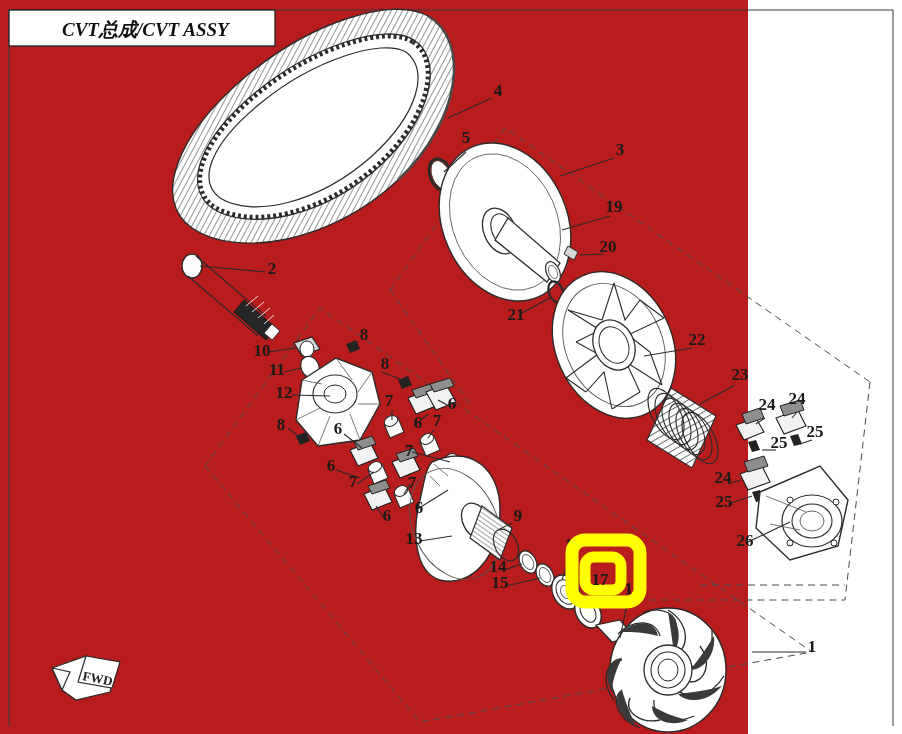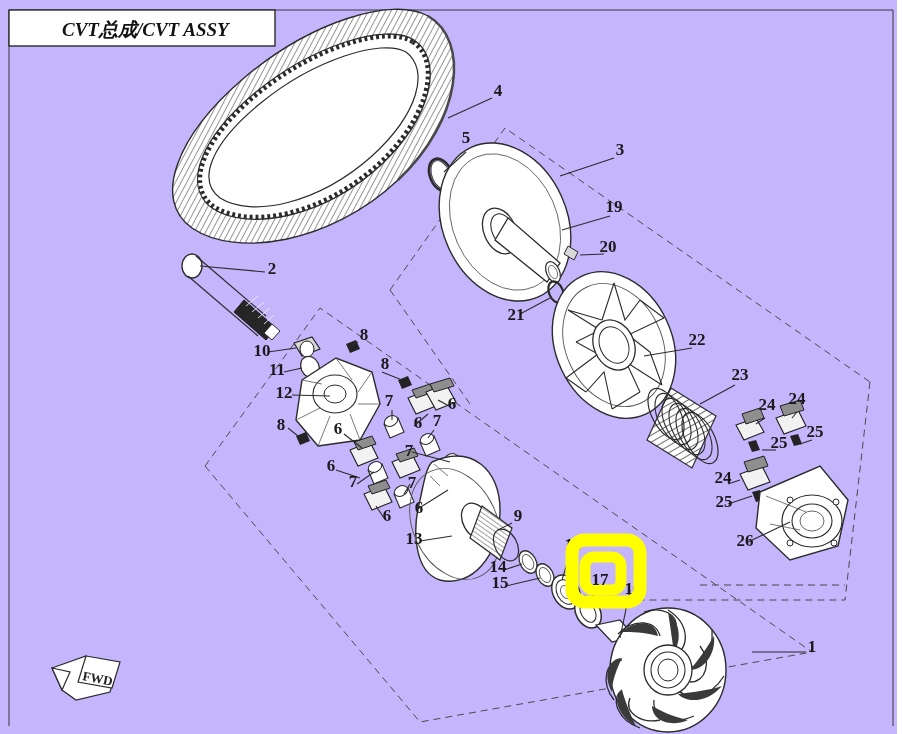--- a/index.html
+++ b/index.html
@@ -1,18 +1,18 @@
 <!DOCTYPE html>
 <html><head>
 <meta charset="utf-8">
 <style>
   html,body{margin:0;padding:0;background:#ffffff;}
   body{width:902px;height:734px;overflow:hidden;
        font-family:"Liberation Serif", serif;}
-  #root{position:relative;width:897px;height:734px;background:#c4b5fd;}
+  #root{position:relative;width:748px;height:734px;background:#b91c1c;}
   svg#sheet{position:absolute;left:0;top:0;width:902px;height:734px;}
   .callout{font-family:"Liberation Serif", serif;font-weight:bold;font-size:17px;fill:#1a1a1a;}
   .titleText{font-family:"Liberation Serif", serif;font-weight:bold;font-style:italic;font-size:19px;fill:#111;}
   .fwdText{font-family:"Liberation Serif", serif;font-weight:bold;font-size:13px;fill:#222;}
   .ln{stroke:#3a3a3a;stroke-width:1;fill:none;}
   .ln2{stroke:#2b2b2b;stroke-width:1.2;fill:none;}
   .thin{stroke:#555;stroke-width:0.8;fill:none;}
   .dash{stroke:#4a4a4a;stroke-width:1;fill:none;stroke-dasharray:7 5;}
   .lead{stroke:#2b2b2b;stroke-width:1.1;fill:none;}
   .wht{fill:#ffffff;}

